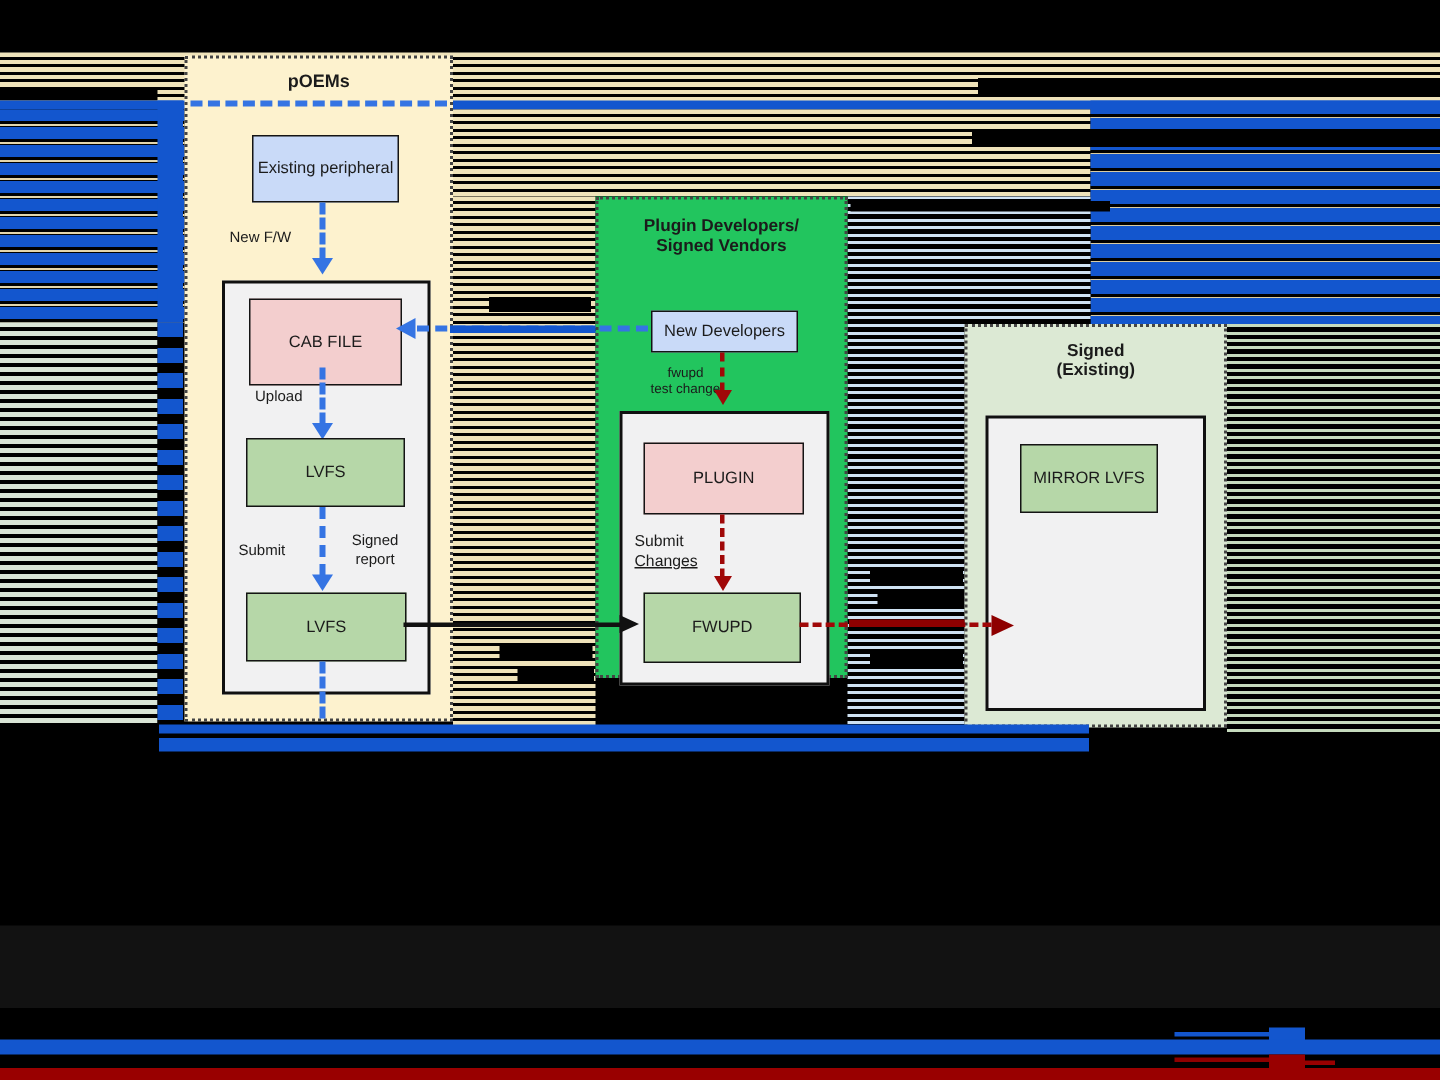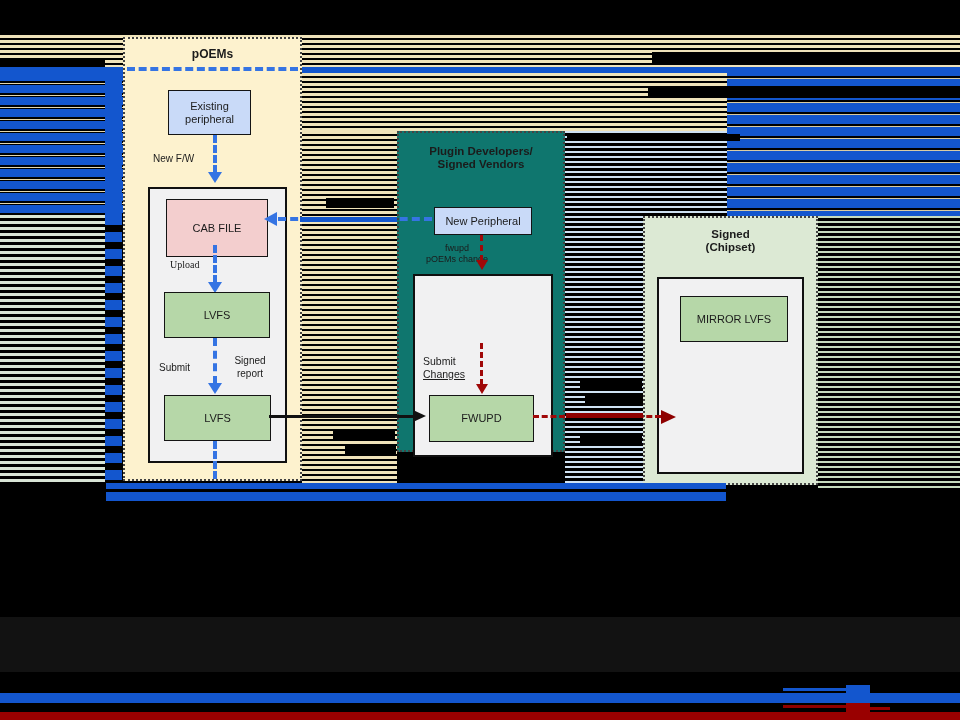--- a/index.html
+++ b/index.html
@@ -68,67 +68,68 @@
   <div class="abs black-fill" style="left:326px;top:198px;width:68px;height:10px;"></div>
   <div class="abs black-fill" style="left:333px;top:430px;width:62px;height:10px;"></div>
   <div class="abs black-fill" style="left:345px;top:444px;width:51px;height:12px;"></div>
   <div class="abs black-fill" style="left:580px;top:379px;width:62px;height:11px;"></div>
   <div class="abs black-fill" style="left:585px;top:395px;width:58px;height:10px;"></div>
   <div class="abs black-fill" style="left:580px;top:433px;width:62px;height:12px;"></div>
 
   <div class="abs panel" style="left:123px;top:37px;width:179px;height:444px;background:#fdf2ce;">
     <div class="panel-title abs" style="left:0px;top:8px;width:175px;">pOEMs</div>
     <div class="abs hdash-blue" style="left:2px;top:28px;width:171px;"></div>
-    <div class="abs node node-blue" style="left:43px;top:51px;width:83px;height:45px;">Existing peripheral</div>
+    <div class="abs node node-blue" style="left:43px;top:51px;width:98px;height:45px;">Existing peripheral</div>
     <div class="abs vdash-arrow-blue" style="left:88px;top:96px;height:38px;"></div>
     <div class="abs tri tri-down-blue" style="left:83px;top:133px;"></div>
     <div class="abs lbl" style="left:28px;top:113px;">New F/W</div>
     <div class="abs inner-box" style="left:23px;top:148px;width:139px;height:276px;"></div>
     <div class="abs node node-pink" style="left:41px;top:160px;width:102px;height:58px;">CAB FILE</div>
     <div class="abs vdash-arrow-blue" style="left:88px;top:206px;height:38px;"></div>
     <div class="abs tri tri-down-blue" style="left:83px;top:243px;"></div>
-    <div class="abs lbl" style="left:45px;top:219px;font-family:Liberation Serif, serif;">Upload</div>
+    <div class="abs lbl" style="left:45px;top:219px;">Upload</div>
     <div class="abs node node-green" style="left:39px;top:253px;width:106px;height:46px;">LVFS</div>
     <div class="abs vdash-arrow-blue" style="left:88px;top:299px;height:46px;"></div>
     <div class="abs tri tri-down-blue" style="left:83px;top:344px;"></div>
     <div class="abs lbl" style="left:34px;top:322px;">Submit</div>
     <div class="abs lbl" style="left:101px;top:315px;width:48px;text-align:center;">Signed report</div>
     <div class="abs node node-green" style="left:39px;top:356px;width:107px;height:46px;">LVFS</div>
     <div class="abs vdash-arrow-blue" style="left:88px;top:402px;height:38px;"></div>
   </div>
 
-  <div class="abs panel" style="left:397px;top:131px;width:168px;height:321px;background:#0f766e;">
+  <div class="abs panel" style="left:397px;top:131px;width:168px;height:321px;background:#22c55e;">
     <div class="panel-title abs" style="left:0px;top:12px;width:164px;font-size:11.5px;line-height:13px;">
       <span style="display:block;">Plugin Developers/</span>
       <span style="display:block;">Signed Vendors</span>
     </div>
-    <div class="abs node node-blue" style="left:35px;top:74px;width:98px;height:28px;">New Peripheral</div>
+    <div class="abs node node-blue" style="left:35px;top:74px;width:98px;height:28px;">New Developers</div>
     <div class="abs lbl-small" style="left:8px;top:110px;width:100px;">
       <span style="display:block;">fwupd</span>
-      <span style="display:block;">pOEMs change</span>
+      <span style="display:block;">test change</span>
     </div>
     <div class="abs vdash-arrow-red" style="left:81px;top:102px;height:26px;"></div>
     <div class="abs tri tri-down-red" style="left:77px;top:127px;"></div>
     <div class="abs inner-box" style="left:14px;top:141px;width:140px;height:183px;"></div>
+    <div class="abs node node-pink" style="left:30px;top:162px;width:107px;height:48px;">PLUGIN</div>
     <div class="abs lbl" style="left:24px;top:222px;width:56px;font-size:10.5px;">
       <span style="display:block;">Submit</span>
       <span style="display:block;text-decoration:underline;">Changes</span>
     </div>
     <div class="abs vdash-arrow-red" style="left:81px;top:210px;height:42px;"></div>
     <div class="abs tri tri-down-red" style="left:77px;top:251px;"></div>
     <div class="abs node node-green" style="left:30px;top:262px;width:105px;height:47px;">FWUPD</div>
   </div>
 
   <div class="abs panel" style="left:643px;top:216px;width:175px;height:269px;background:#dce9d4;">
     <div class="panel-title abs" style="left:0px;top:10px;width:171px;font-size:11.5px;line-height:13px;">
       <span style="display:block;">Signed</span>
-      <span style="display:block;">(Chipset)</span>
+      <span style="display:block;">(Existing)</span>
     </div>
     <div class="abs inner-box" style="left:12px;top:59px;width:147px;height:197px;"></div>
-    <div class="abs node node-green" style="left:35px;top:78px;width:108px;height:46px;">MIRROR LVFS</div>
+    <div class="abs node node-green" style="left:35px;top:78px;width:92px;height:46px;">MIRROR LVFS</div>
   </div>
 
   <div class="abs hdash-blue" style="left:278px;top:217px;width:154px;"></div>
   <div class="abs blue-fill" style="left:300px;top:217px;width:97px;height:5px;background:#1356ce;"></div>
   <div class="abs tri tri-left-blue" style="left:264px;top:212px;"></div>
 
   <div class="abs" style="left:269px;top:415px;width:148px;height:3px;background:#111;"></div>
   <div class="abs tri tri-right-black" style="left:413px;top:410px;"></div>
 
   <div class="abs hdash-red" style="left:533px;top:415px;width:128px;"></div>

